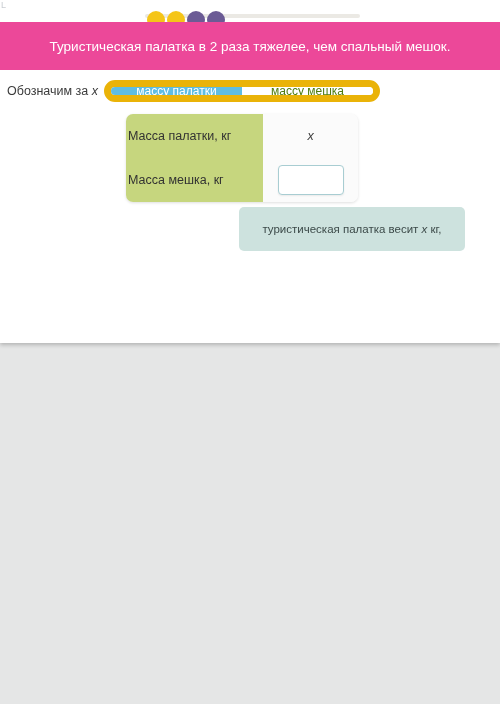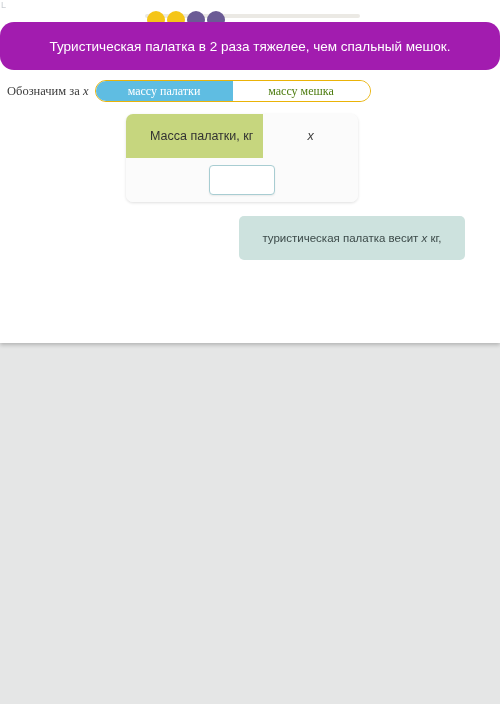--- a/index.html
+++ b/index.html
@@ -91,39 +91,38 @@
 
   
   #assign-row {
     position: absolute;
     left: 0;
     top: 78px;
     width: 417px;
     height: 26px;
     display: flex;
     align-items: center;
-    font-family: Liberation Serif, serif;
   }
   #assign-label {
     margin-left: 7px;
     font-size: 12.5px;
     color: #3b3b3b;
     white-space: nowrap;
   }
   #assign-label .var {
     font-style: italic;
   }
 
   #segmented-control {
     margin-left: 6px;
     display: flex;
     width: 276px;
     height: 22px;
     border-radius: 11px;
-    border: 1px solid #eab308;
+    border: 7px solid #eab308;
     background: #ffffff;
     overflow: hidden;
     box-sizing: border-box;
   }
   .segment {
     flex: 1 1 0;
     display: flex;
     align-items: center;
     justify-content: center;
     font-size: 12px;
@@ -155,21 +154,21 @@
   .table-row {
     flex: 1 1 0;
     display: flex;
   }
   .cell-label {
     width: 137px;
     background: #c6d67e;
     display: flex;
     align-items: center;
     box-sizing: border-box;
-    padding-left: 24px;
+    padding-left: 2px;
     font-size: 12.5px;
     color: #323232;
   }
   .cell-value {
     flex: 1 1 auto;
     background: #fbfbfb;
     display: flex;
     align-items: center;
     justify-content: center;
   }
@@ -190,21 +189,21 @@
     font-size: 12.5px;
     text-align: center;
     color: #3a3a3a;
     box-shadow: 0 1px 2px rgba(0,0,0,0.07);
   }
 
   
   #hint-box {
     position: absolute;
     left: 239px;
-    top: 216px;
+    top: 207px;
     width: 226px;
     height: 44px;
     background: #cde2de;
     border-radius: 5px;
     display: flex;
     flex-direction: column;
     align-items: center;
     justify-content: center;
     box-sizing: border-box;
     padding: 0 6px;
@@ -228,40 +227,41 @@
   <div id="progress-strip">
     <span id="corner-glyph">L</span>
     <div id="progress-track" style="background: rgb(235, 233, 228);">
       <div class="progress-dot p0" style="background:#f5c518;"></div>
       <div class="progress-dot p1" style="background:#f5c518;"></div>
       <div class="progress-dot p2" style="background:#6b5b95;"></div>
       <div class="progress-dot p3" style="background:#6b5b95;"></div>
     </div>
   </div>
 
-  <div id="question-banner" style="background: #a21caf; border-radius: 14px;">
+  <div id="question-banner" style="background: #ec4899;">
     <div class="banner-line">Туристическая палатка в 2 раза тяжелее, чем спальный мешок.</div>
   </div>
 
   <div id="assign-row">
     <div id="assign-label"><span>Обозначим за </span><span class="var">x</span></div>
     <div id="segmented-control">
       <div class="segment selected" style="background: rgb(95, 189, 226);">массу палатки</div>
       <div class="segment unselected">массу мешка</div>
     </div>
   </div>
 
   <div id="value-table">
     <div class="table-row">
       <div class="cell-label" style="background: rgb(198, 214, 126);">Масса палатки, кг</div>
       <div class="cell-value">
         <span class="value-static">x</span>
       </div>
     </div>
     <div class="table-row">
+      <div class="cell-label" style="background: rgb(198, 214, 126);">Масса мешка, кг</div>
       <div class="cell-value">
         <input class="value-input" type="text" placeholder="" style="">
       </div>
     </div>
   </div>
 
   <div id="hint-box" style="background: rgb(205, 226, 222);">
     <div class="hint-line"><span>туристическая палатка весит </span><span class="var">x</span><span> кг,</span></div>
   </div>
 

